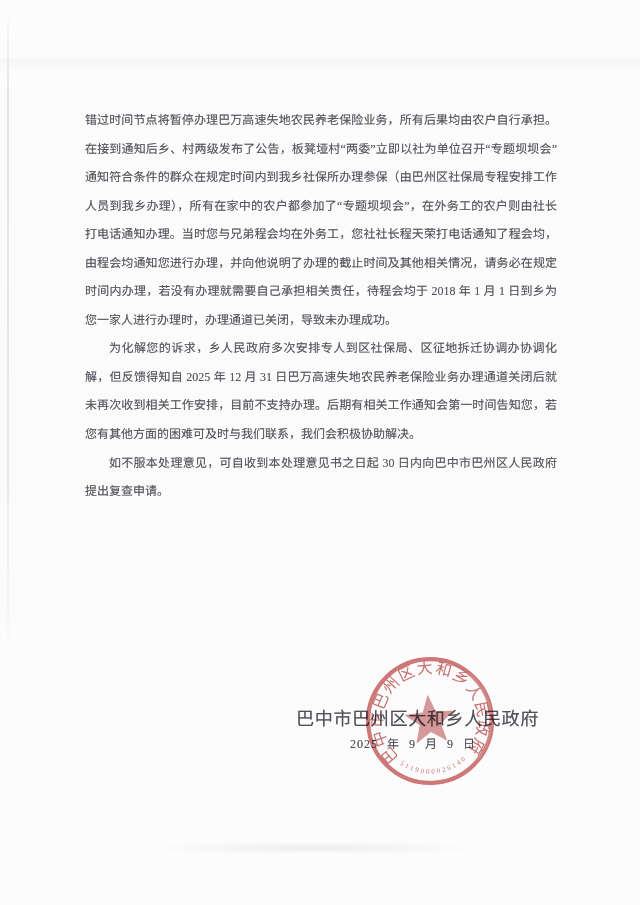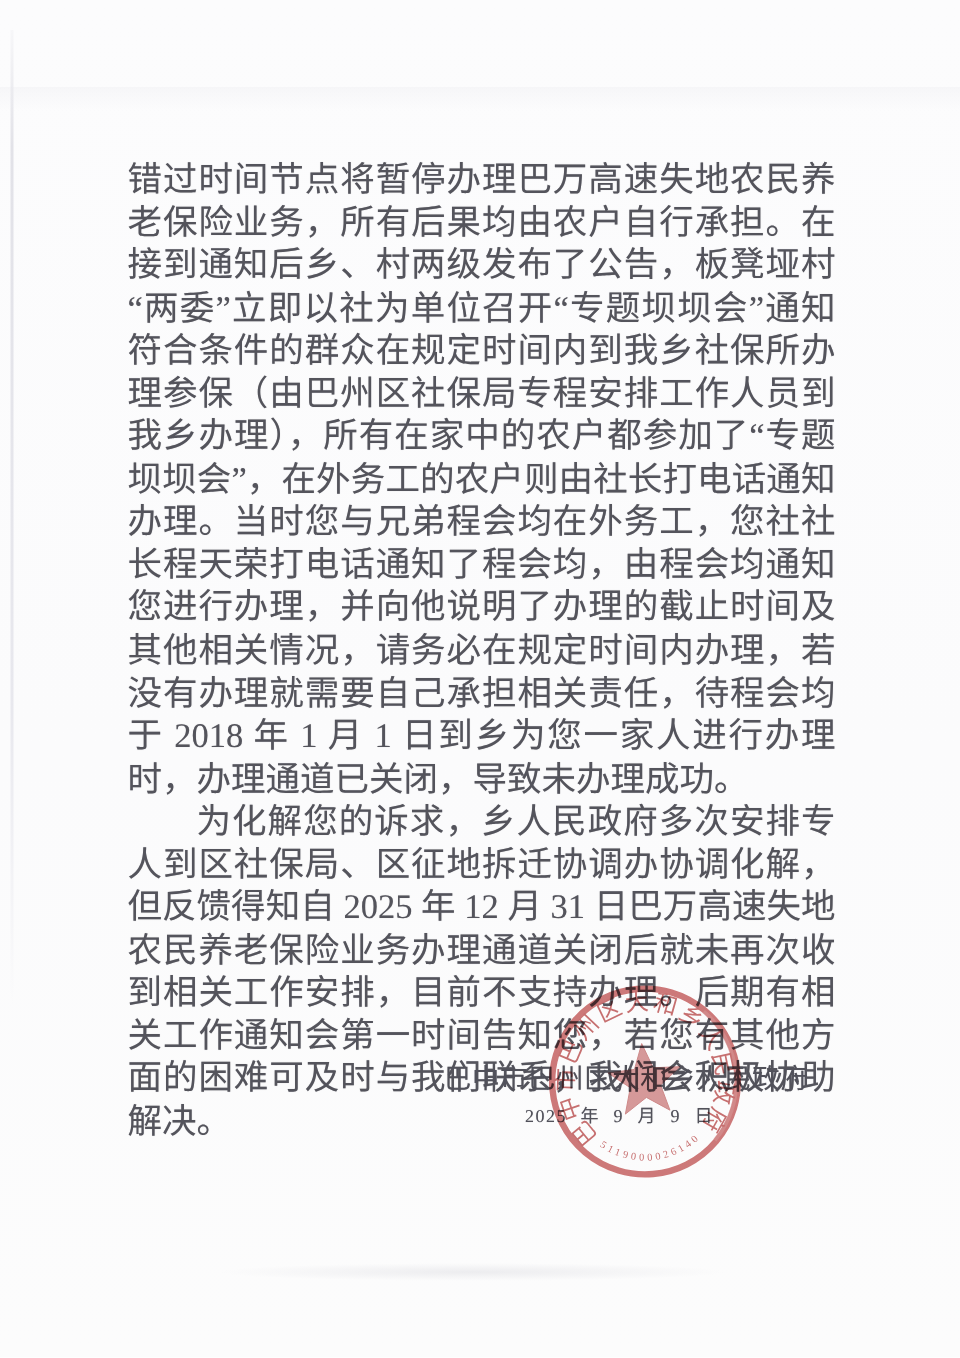--- a/index.html
+++ b/index.html
@@ -17,21 +17,21 @@
     position:absolute;left:0;top:58px;width:640px;height:16px;
     background:linear-gradient(rgba(231,231,236,.28),rgba(255,255,255,0));
   }
   .fold{
     position:absolute;left:90px;top:840px;width:450px;height:16px;
     background:radial-gradient(50% 50% at 50% 50%,rgba(213,213,219,.4),rgba(255,255,255,0) 75%);
   }
   
   .body-text{
     position:absolute;left:85px;top:106px;width:472px;
-    font-size:23px;line-height:28.55px;color:#54545c;
+    font-size:12px;line-height:28.55px;color:#54545c;
     text-align:justify;letter-spacing:0;
     text-shadow:0 0 .5px rgba(84,84,92,.45);
   }
   .body-text p{margin:0;}
   .body-text p.indent{text-indent:2em;}
   
   .issuer{
     position:absolute;left:296px;top:704px;
     font-size:18.2px;letter-spacing:.5px;color:#51515a;
     text-shadow:0 0 .5px rgba(81,81,90,.45);white-space:nowrap;
@@ -53,20 +53,21 @@
 
 <div class="page">
 
   <div class="edge-left"></div>
   <div class="smudge-top"></div>
   <div class="fold"></div>
 
   <div class="body-text">
       <p>错过时间节点将暂停办理巴万高速失地农民养老保险业务，所有后果均由农户自行承担。在接到通知后乡、村两级发布了公告，板凳垭村“两委”立即以社为单位召开“专题坝坝会”通知符合条件的群众在规定时间内到我乡社保所办理参保（由巴州区社保局专程安排工作人员到我乡办理），所有在家中的农户都参加了“专题坝坝会”，在外务工的农户则由社长打电话通知办理。当时您与兄弟程会均在外务工，您社社长程天荣打电话通知了程会均，由程会均通知您进行办理，并向他说明了办理的截止时间及其他相关情况，请务必在规定时间内办理，若没有办理就需要自己承担相关责任，待程会均于 2018 年 1 月 1 日到乡为您一家人进行办理时，办理通道已关闭，导致未办理成功。</p>
       <p class="indent">为化解您的诉求，乡人民政府多次安排专人到区社保局、区征地拆迁协调办协调化解，但反馈得知自 2025 年 12 月 31 日巴万高速失地农民养老保险业务办理通道关闭后就未再次收到相关工作安排，目前不支持办理。后期有相关工作通知会第一时间告知您，若您有其他方面的困难可及时与我们联系，我们会积极协助解决。</p>
+      <p class="indent">如不服本处理意见，可自收到本处理意见书之日起 30 日内向巴中市巴州区人民政府提出复查申请。</p>
     </div>
 
   <div class="issuer">巴中市巴州区大和乡人民政府</div>
 
   <div class="date">2025 年 9 月 9 日</div>
 
   <svg class="seal" viewBox="0 0 136 136" xmlns="http://www.w3.org/2000/svg">
     <circle cx="68" cy="68" r="61" fill="none" stroke="#ca6767" stroke-width="4.2"></circle>
     <path d="M110.4,25.6 A60,60 0 0 1 110.4,110.4" fill="none" stroke="#d58f8f" stroke-width="2.6" opacity="0.5"></path>
     <path id="ringTextArc" d="M41,106.5 A47,47 0 1 1 95,106.5" fill="none"></path>

